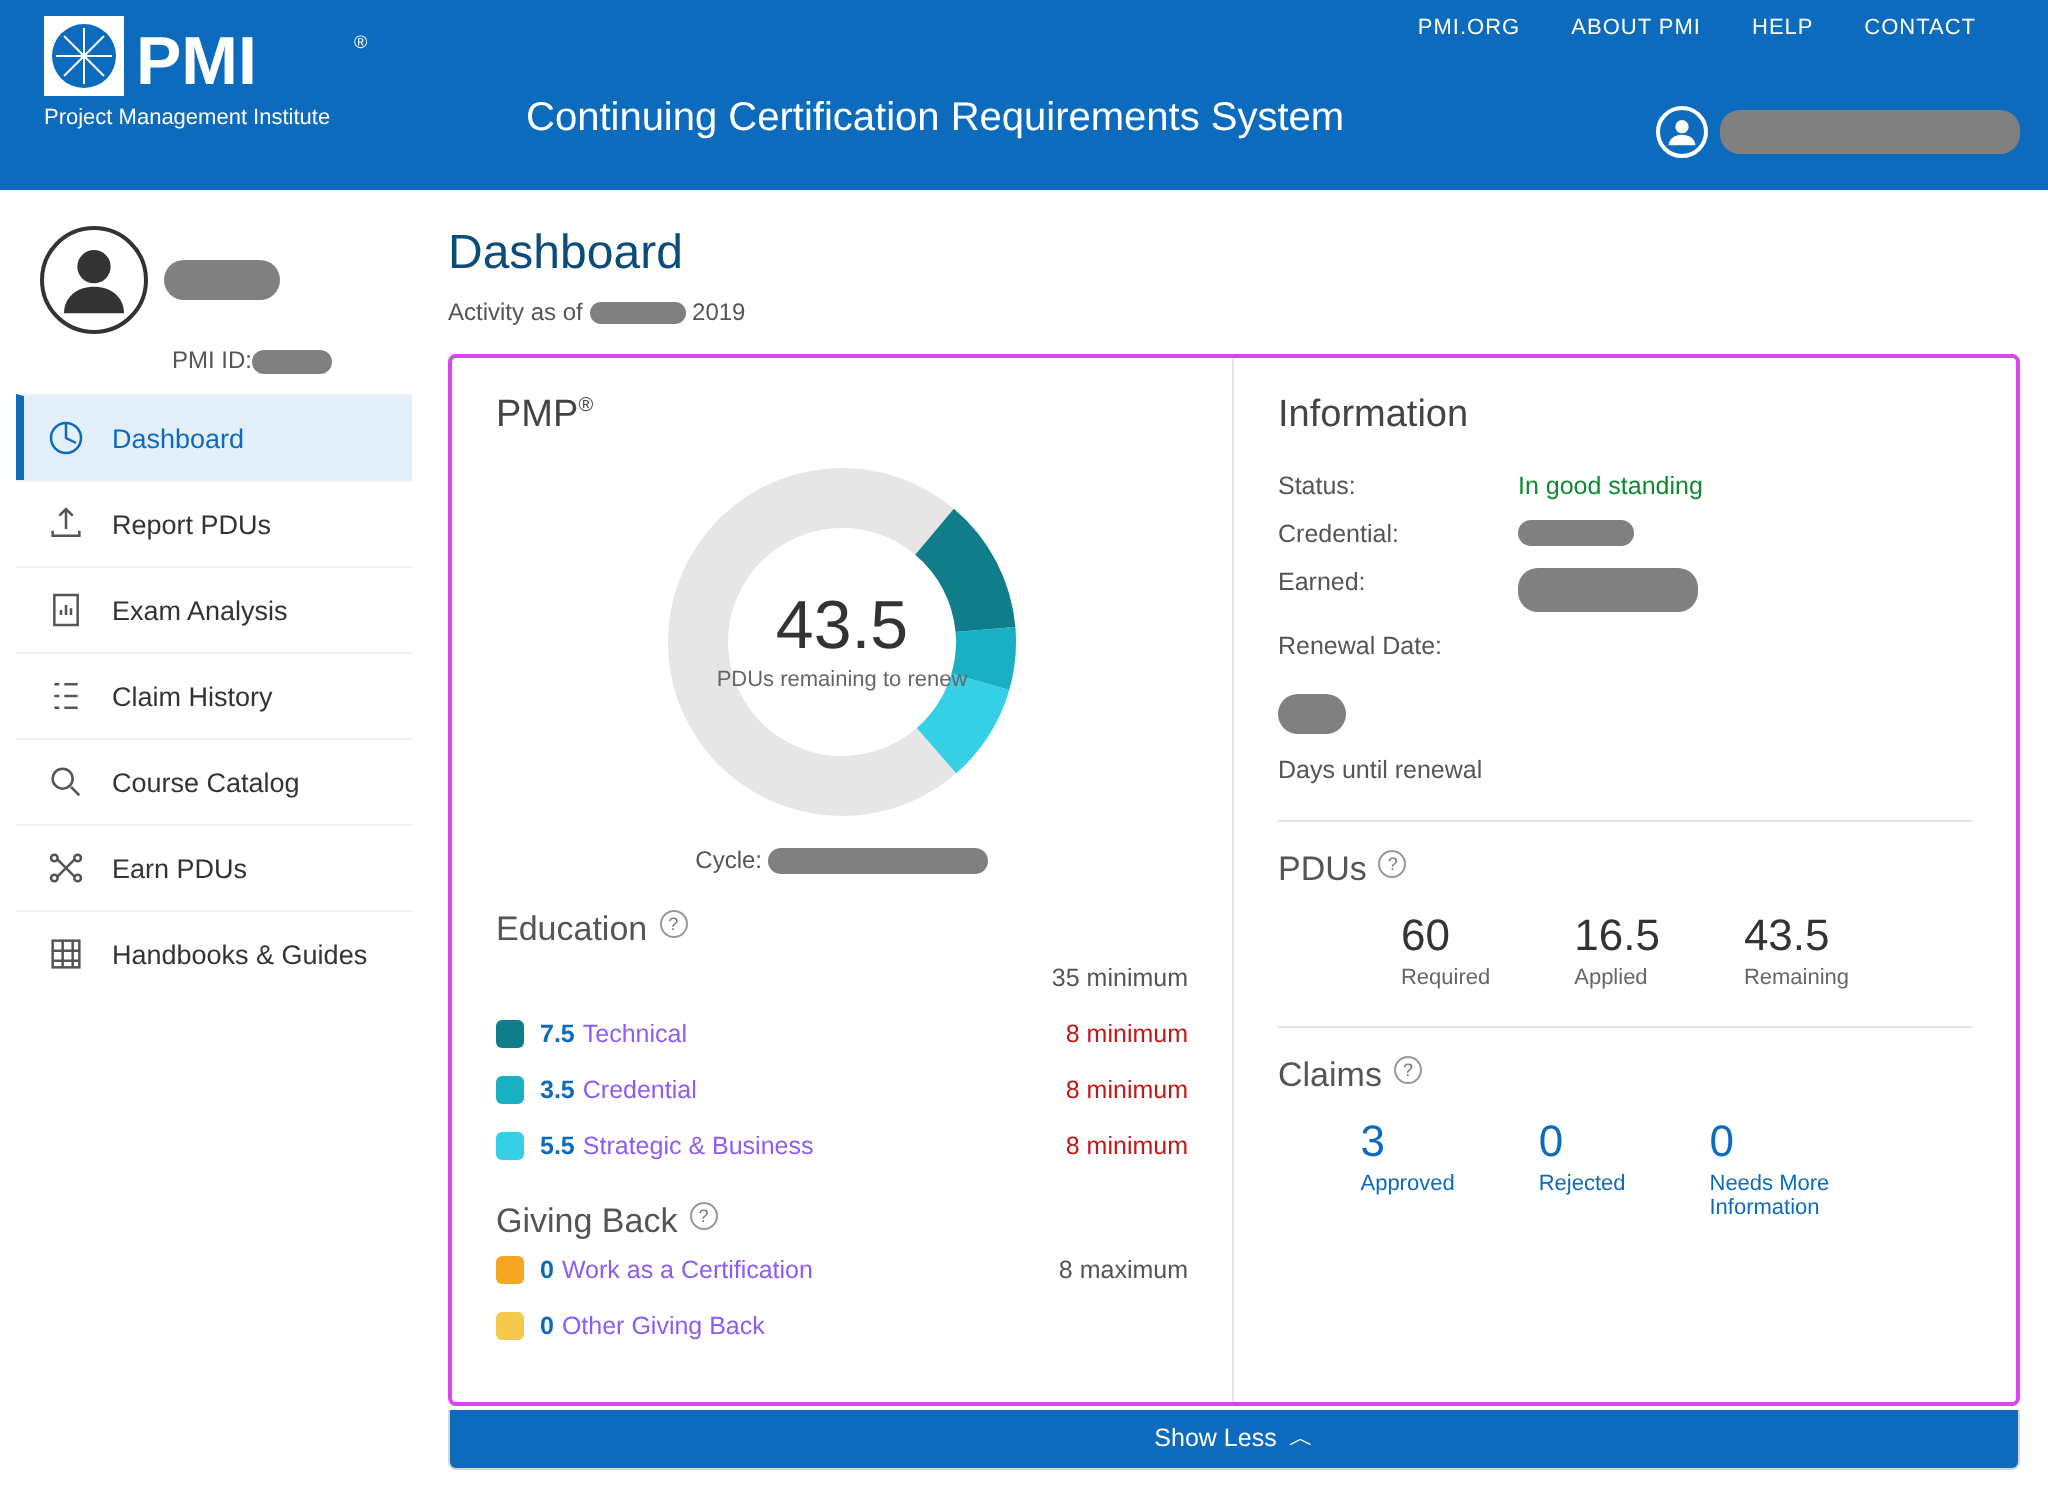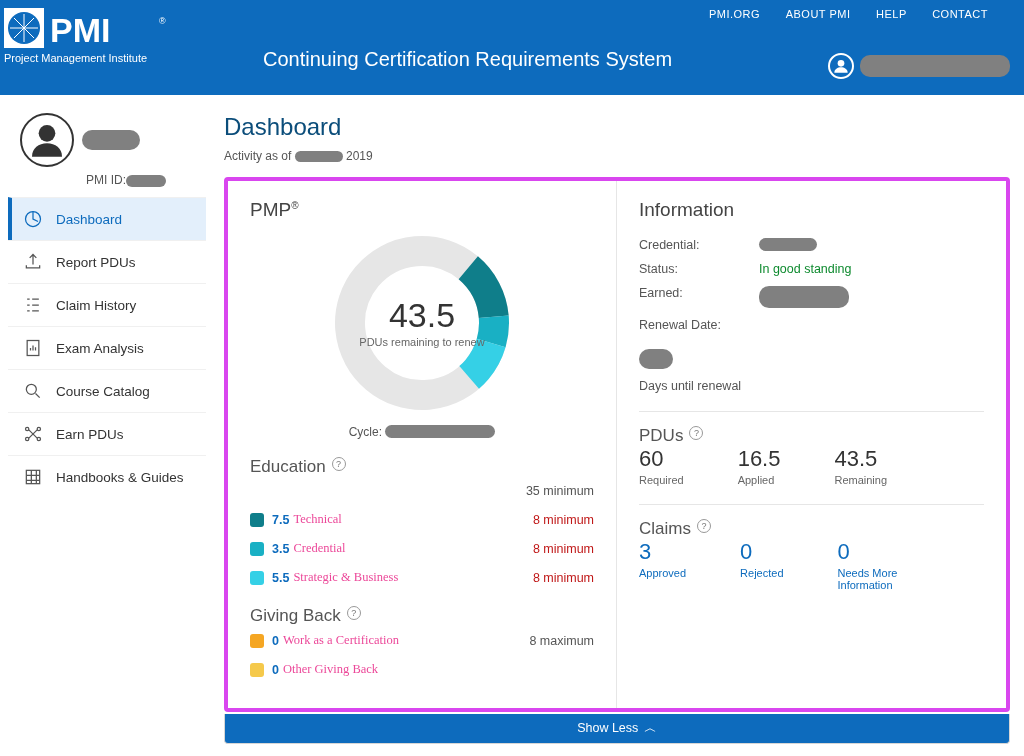--- a/index.html
+++ b/index.html
@@ -1,66 +1,66 @@
 <!DOCTYPE html>
 <html><head>
 <meta charset="utf-8">
 <style>
   * { box-sizing: border-box; margin: 0; padding: 0; }
   body { font-family: "Segoe UI", Arial, sans-serif; background:#fff; color:#333; width:1024px; }
   
   .header { background:#0d6bbd; color:#fff; height:95px; position:relative; }
   .topnav { position:absolute; top:8px; right:36px; font-size:11px; letter-spacing:.5px;}
   .topnav span { margin-left:22px; cursor:pointer;}
-  .logo { position:absolute; left:4px; top:8px; display:flex; align-items:flex-start;}
+  .logo { position:absolute; left:22px; top:8px; display:flex; align-items:flex-start;}
   .sys-title { position:absolute; left:263px; top:48px; font-size:20px; font-weight:400;}
   .user-area { position:absolute; right:14px; bottom:16px; display:flex; align-items:center;}
   .user-circle { width:26px; height:26px; border:2px solid #fff; border-radius:50%; display:flex; align-items:center; justify-content:center; margin-right:6px;}
   .redact { background:#808080; border-radius:10px; display:inline-block;}
   
   .page { display:flex; padding:18px 14px 6px 8px; }
   .sidebar { width:198px; flex-shrink:0; }
   .profile { display:flex; align-items:center; margin-bottom:6px; padding-left:12px;}
   .avatar { width:54px; height:54px; border:2px solid #333; border-radius:50%; display:flex; align-items:center; justify-content:center; margin-right:8px;}
   .avatar svg{width:40px;height:40px;}
   .pmi-id { font-size:12px; color:#555; text-align:right; padding-right:40px; margin-bottom:10px;}
   .nav-item { display:flex; align-items:center; padding:10px 14px; font-size:13.5px; color:#333; cursor:pointer; border-top:1px solid #f0f0f0;}
   .nav-item.active { background:#e3effb; color:#0d6bbd; border-left:4px solid #0d6bbd; padding-left:10px;}
   .nav-item .ico { width:22px; height:22px; margin-right:12px; display:flex; align-items:center; justify-content:center; color:#555;}
   .nav-item.active .ico{color:#0d6bbd;}
   .main { flex:1; padding-left:18px;}
   h1.page-title { font-size:24px; font-weight:400; color:#0b4d7a; margin-bottom:8px;}
   .activity { font-size:12px; color:#555; margin-bottom:14px;}
-  .card { border:4px solid #d946ef; border-radius:4px; display:flex; background:#fff;}
+  .card { border:2px solid #d946ef; border-radius:4px; display:flex; background:#fff;}
   .col { padding:18px 22px 24px; }
   .col-left{ width:50%; border-right:1px solid #e6e6e6;}
   .col-right{ width:50%;}
   h2.sec { font-size:19px; font-weight:400; color:#444; margin-bottom:12px;}
   h2.sec sup{font-size:10px;}
   .donut-wrap{ display:flex; flex-direction:column; align-items:center; margin:4px 0 18px;}
   .donut{ position:relative; width:180px; height:180px;}
   .donut svg{transform:rotate(-50deg);}
   .donut-center{position:absolute; inset:0; display:flex; flex-direction:column; align-items:center; justify-content:center;}
   .donut-val{font-size:34px; color:#333; font-weight:300;}
   .donut-lbl{font-size:11px; color:#666; line-height:1.3;}
-  .cycle{font-size:12px; color:#555; margin-top:12px; display:flex; align-items:flex-start;}
+  .cycle{font-size:12px; color:#555; margin-top:12px; display:flex; align-items:flex-end;}
   .sub-h{ font-size:17px; color:#555; font-weight:400; display:flex; align-items:flex-start; margin-top:14px;}
   .help{ width:14px; height:14px; border:1px solid #999; border-radius:50%; font-size:9px; color:#777; display:inline-flex; align-items:center; justify-content:center; margin-left:6px; vertical-align:super;}
   .row{ display:flex; justify-content:space-between; align-items:center; font-size:12.5px; padding:7px 0;}
   .row .left{display:flex; align-items:center;}
   .chip{ width:14px; height:14px; border-radius:3px; margin-right:8px;}
   .row .val{font-weight:bold; color:#0d6bbd; margin-right:4px;}
-  .row .name{color:#ec4899;font-family:Liberation Serif, serif;}
+  .row .name{color:#8b5cf6;}
   .row .min{color:#555;}
   .row .min.red{color:#c01818;}
   .info-row{display:flex; font-size:12.5px; padding:5px 0;}
   .info-row .k{width:120px; color:#555;}
   .info-row .v{color:#444;}
   .good{color:#0d8a2e !important;}
-  .stats{display:flex; gap:54px; margin-top:0;}
+  .stats{display:flex; gap:42px; margin-top:10px;justify-content:center;}
   .stat .n{font-size:22px; font-weight:300; color:#333;}
   .stat .l{font-size:11px; color:#666; margin-top:2px;}
   .claims .stat .n{color:#0d6bbd;}
   .claims .stat .l{color:#0d6bbd; max-width:90px;}
   hr.sep{border:none; border-top:1px solid #e6e6e6; margin:18px 0 14px;}
   .showless{ background:#0d6bbd; color:#fff; text-align:center; font-size:12.5px; padding:6px 0; margin-top:2px; border:1px solid #d6d6d6; border-top:none; border-radius:0 0 4px 4px; cursor:pointer;}
   .showless .chev{display:inline-block; margin-left:6px;}
 </style>
 </head>
 <body>
@@ -125,33 +125,33 @@
       <span class="ico">
           <svg width="20" height="20" viewBox="0 0 24 24" fill="none" stroke="currentColor" stroke-width="1.5">
             <path d="M4 16v3h16v-3M12 3v12M8 7l4-4 4 4"></path>
           </svg>
         </span>
       <span>Report PDUs</span>
     </div>
     <div class="nav-item">
       <span class="ico">
           <svg width="20" height="20" viewBox="0 0 24 24" fill="none" stroke="currentColor" stroke-width="1.5">
-            <path d="M5 5h3M5 12h3M5 19h3M11 5h8M11 12h8M11 19h8"></path>
-          </svg>
-        </span>
-      <span>Claim History</span>
-    </div>
-    <div class="nav-item">
-      <span class="ico">
-          <svg width="20" height="20" viewBox="0 0 24 24" fill="none" stroke="currentColor" stroke-width="1.5">
             <rect x="5" y="3" width="14" height="18"></rect>
             <path d="M9 15v-3M12 15v-6M15 15v-4"></path>
           </svg>
         </span>
       <span>Exam Analysis</span>
+    </div>
+    <div class="nav-item">
+      <span class="ico">
+          <svg width="20" height="20" viewBox="0 0 24 24" fill="none" stroke="currentColor" stroke-width="1.5">
+            <path d="M5 5h3M5 12h3M5 19h3M11 5h8M11 12h8M11 19h8"></path>
+          </svg>
+        </span>
+      <span>Claim History</span>
     </div>
     <div class="nav-item">
       <span class="ico">
           <svg width="20" height="20" viewBox="0 0 24 24" fill="none" stroke="currentColor" stroke-width="1.5">
             <circle cx="10" cy="10" r="6"></circle>
             <path d="M15 15l5 5"></path>
           </svg>
         </span>
       <span>Course Catalog</span>
     </div>
@@ -261,26 +261,26 @@
                 <span class="name">Other Giving Back</span>
               </span>
               <span class="min"></span>
             </div>
           </div>
       </div>
 
       <div class="col col-right">
         <h2 class="sec">Information</h2>
         <div class="info-row">
+            <span class="k">Status:</span>
+            <span class="v good">In good standing</span>
+          </div>
+        <div class="info-row">
             <span class="k">Credential:</span>
             <span class="redact" style="width:58px;height:13px;"></span>
-          </div>
-        <div class="info-row">
-            <span class="k">Status:</span>
-            <span class="v good">In good standing</span>
           </div>
         <div class="info-row">
             <span class="k">Earned:</span>
             <span class="redact" style="width:90px;height:22px;"></span>
           </div>
         <div class="info-row">
             <span class="k">Renewal Date:</span>
           </div>
         <div style="margin-top:12px;"><span class="redact" style="width:34px;height:20px;display:inline-block;"></span></div>
         <div style="font-size:12.5px;color:#555;margin-top:6px;">Days until renewal</div>

